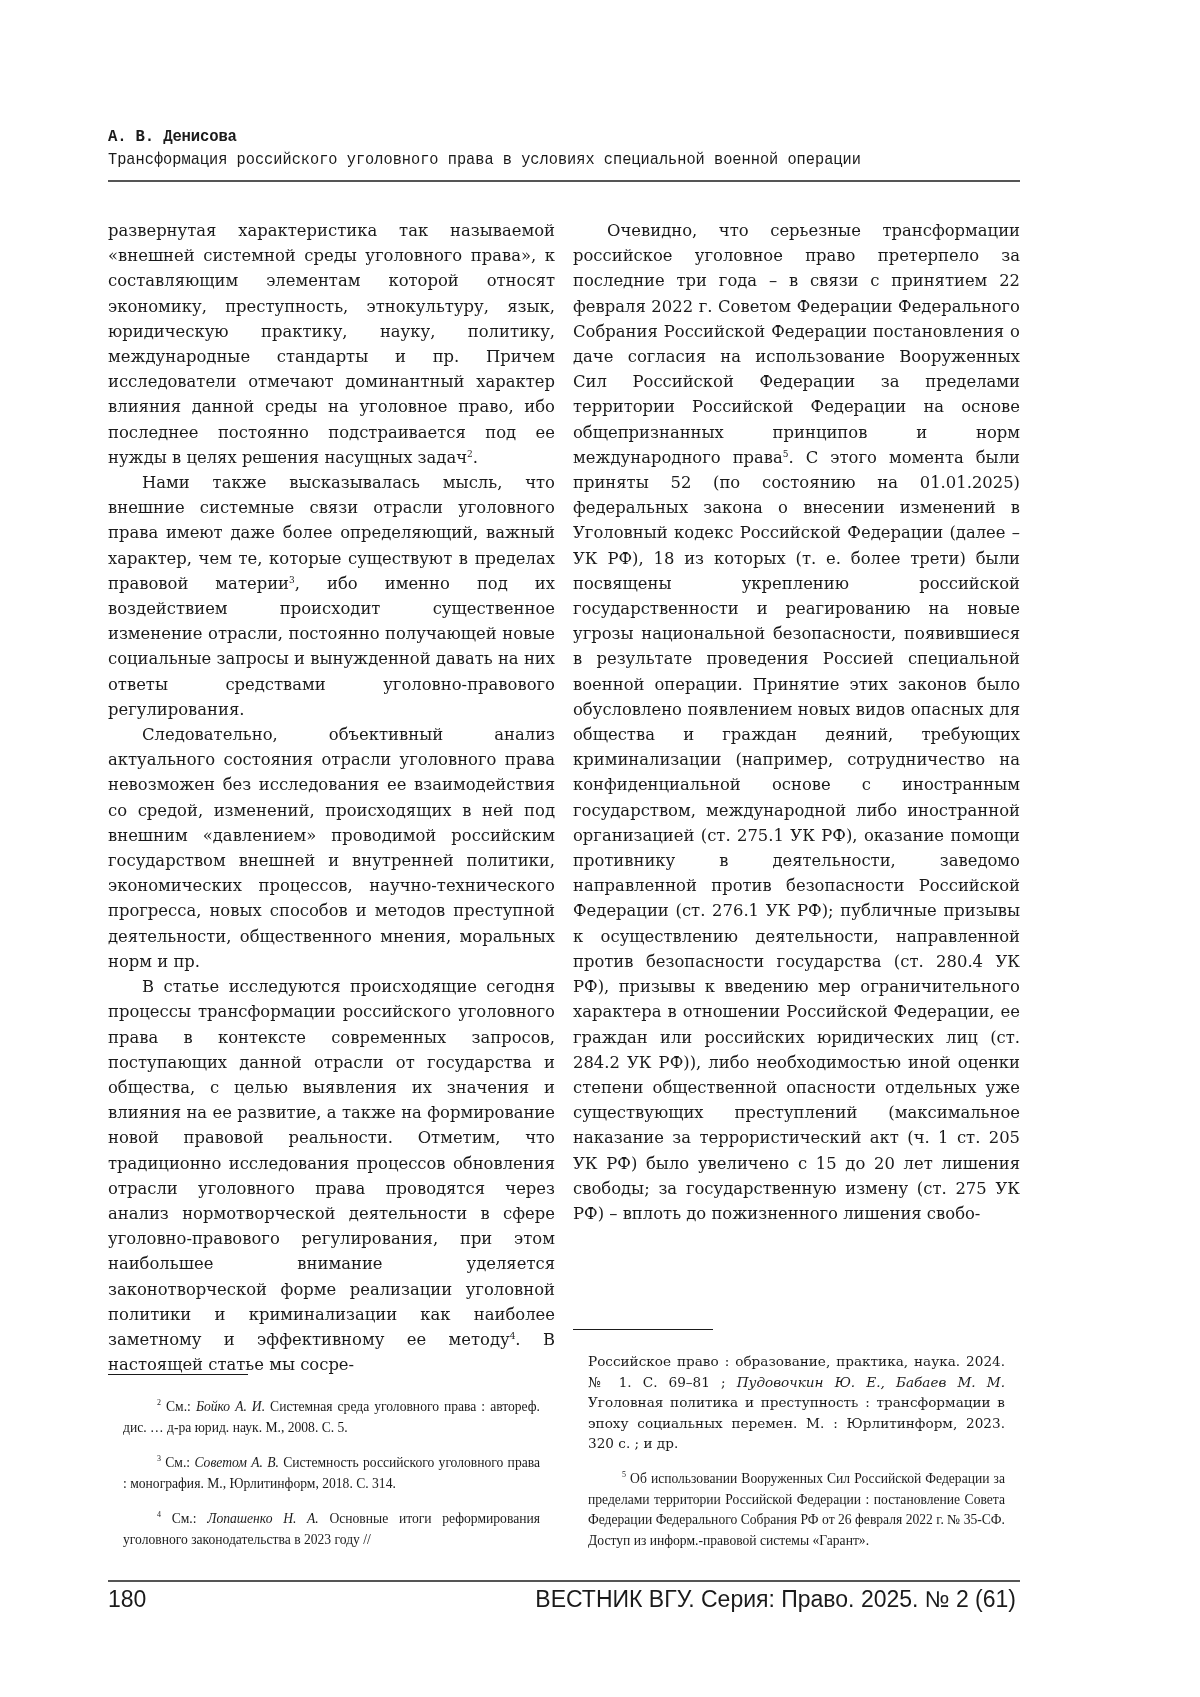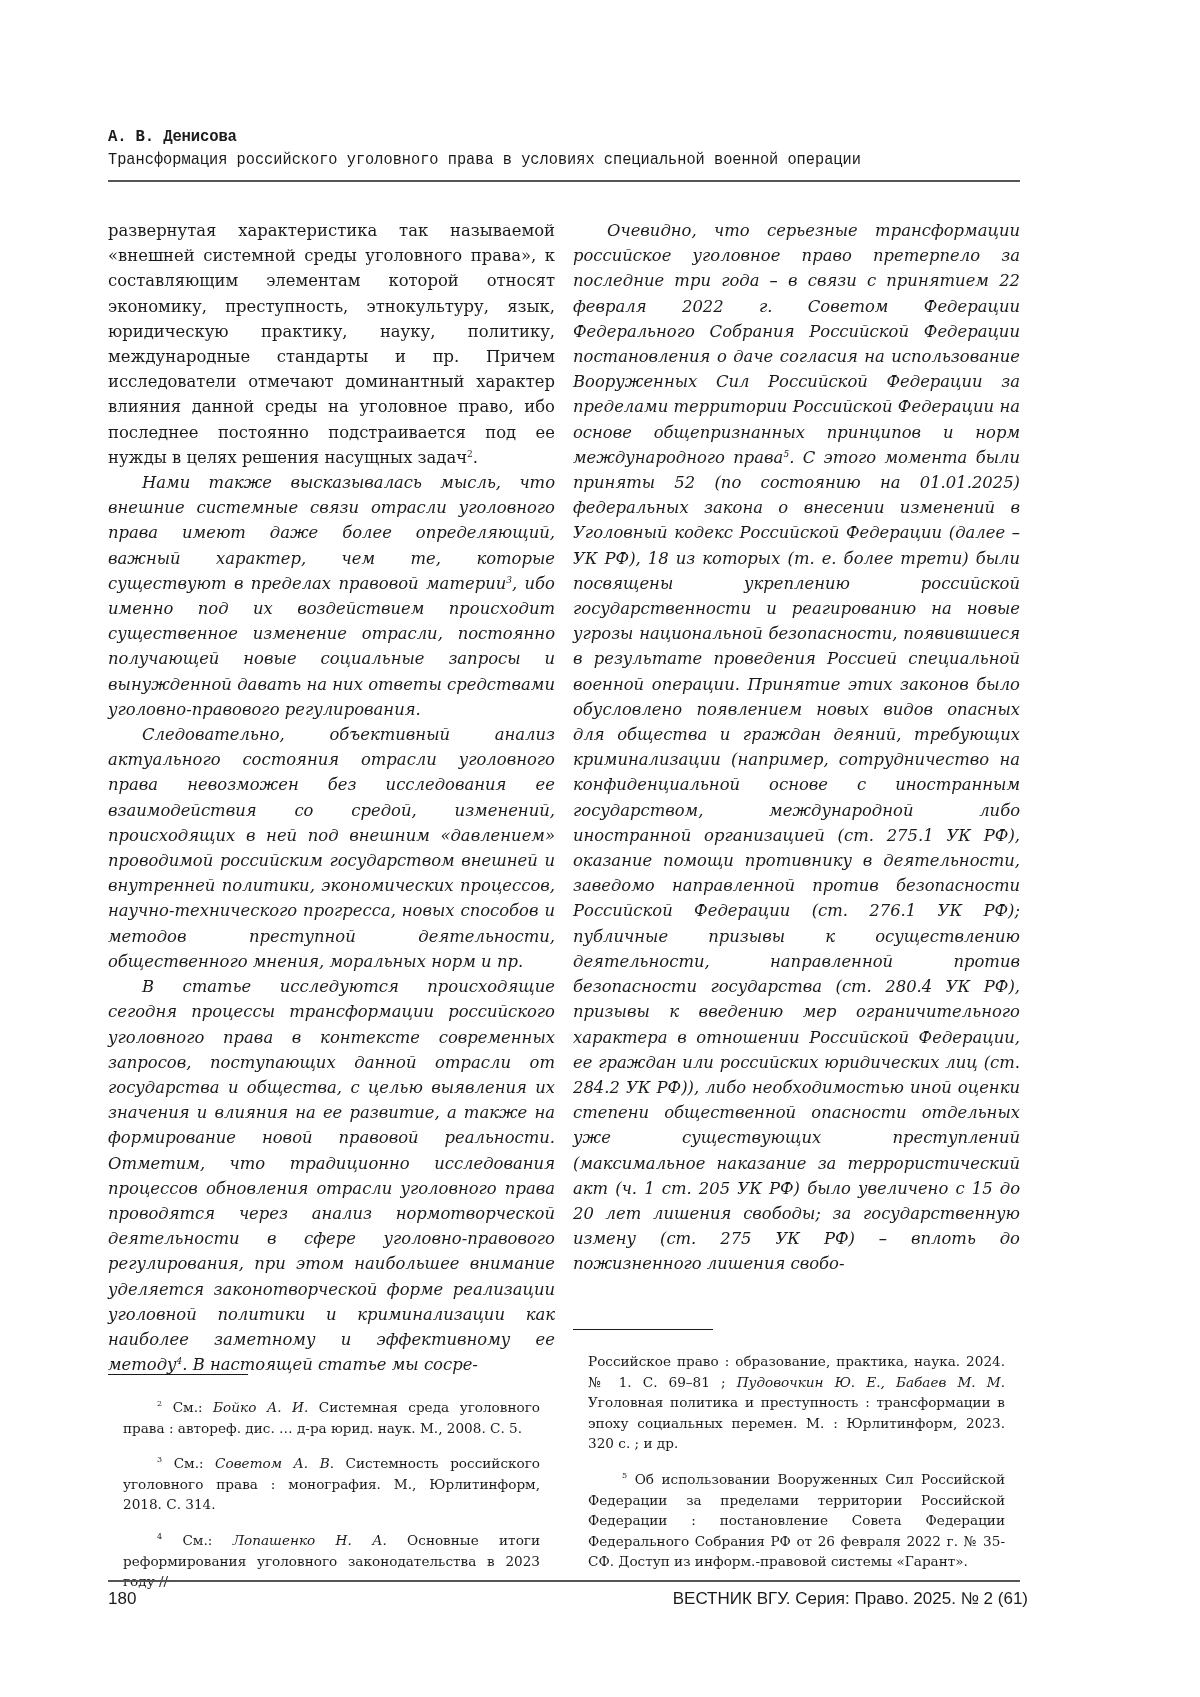--- a/index.html
+++ b/index.html
@@ -4,34 +4,34 @@
 <style>
   html, body { margin: 0; padding: 0; background: #ffffff; }
   body { width: 1200px; height: 1697px; position: relative; overflow: hidden; color: #1a1a1a; }
   .page { position: absolute; left: 0; top: 0; width: 1200px; height: 1697px; }
   .hdr { position: absolute; left: 108px; top: 126px; width: 912px; font-family: Liberation Mono, monospace; }
   .hdr-author { font-size: 17px; font-weight: bold; line-height: 22px; letter-spacing: -0.2px; transform: scaleX(0.92); transform-origin: left; }
   .hdr-title { font-size: 17px; line-height: 24px; transform: scaleX(0.9); transform-origin: left; white-space: nowrap; }
   .hdr-rule { position: absolute; left: 108px; top: 180px; width: 912px; height: 2px; background: #555; }
   .col { position: absolute; top: 188px; width: 447px; font-family: "DejaVu Serif", serif; font-size: 16.4px; line-height: 25.2px; text-align: justify; margin-top: 30px; }
   .col p { margin: 0; text-indent: 0; hyphens: manual; }
-  .col p.ind { text-indent: 34px; font-style: italic; }
+  .col p.ind { text-indent: 34px; }
   .col-left { left: 108px; }
   .col-right { left: 573px; }
   sup.fn { font-size: 9px; line-height: 0; vertical-align: super; }
   .fn-rule { position: absolute; height: 1px; background: #1a1a1a; width: 140px; }
   .fnotes { position: absolute; width: 447px; font-family: "DejaVu Serif", serif; font-size: 13.6px; line-height: 20.6px; text-align: justify; }
   .fnotes p { margin: 15px; }
-  .fnotes p.ind { text-indent: 34px; }
+  .fnotes p.ind { text-indent: 34px; font-family: Liberation Serif, serif; }
   .fnotes sup { font-size: 8px; vertical-align: super; line-height: 0; }
   .fnotes i { font-style: italic; }
   .ftr-rule { position: absolute; left: 108px; top: 1580px; width: 912px; height: 2px; background: #555; }
-  .ftr { position: absolute; top: 1588px; font-family: "Liberation Sans", sans-serif; font-size: 17px; line-height: 22px; }
+  .ftr { position: absolute; top: 1588px; font-family: "Liberation Sans", sans-serif; font-size: 23px; line-height: 22px; }
   .ftr-page { left: 108px; }
-  .ftr-journal { right: 172px; text-align: left; white-space: nowrap; }
+  .ftr-journal { right: 184px; text-align: left; white-space: nowrap; }
 </style>
 </head>
 <body>
 
 <div class="page">
 
   <div class="hdr">
     <div class="hdr-author">А. В. Денисова</div>
     <div class="hdr-title">Трансформация российского уголовного права в условиях специальной военной операции</div>
   </div>

